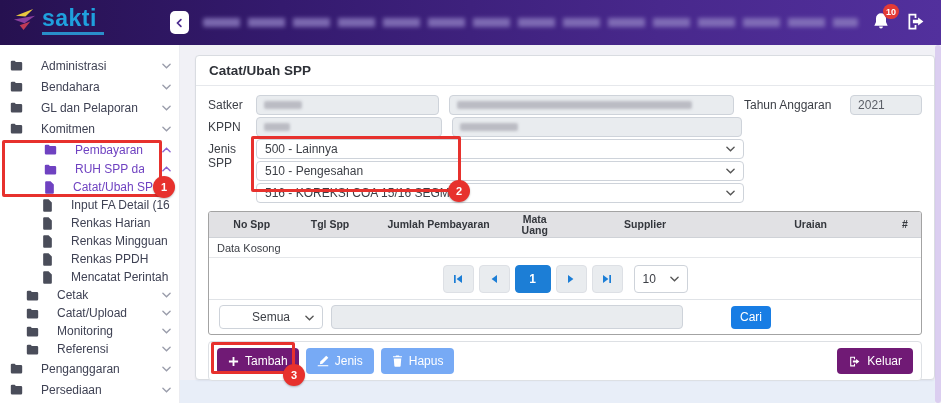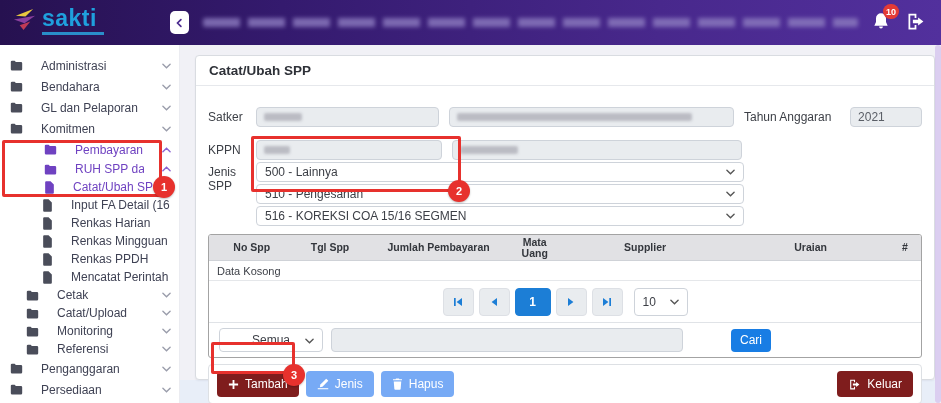--- a/index.html
+++ b/index.html
@@ -43,21 +43,21 @@
   .main { position:absolute; left:180px; top:45px; width:761px; height:358px; background:#f1f1f6; }
   .bottom-strip { position:absolute; left:0; right:6px; bottom:0; height:23px; background:#e8eef8; }
   .vscroll { position:absolute; right:0; top:0; bottom:0; width:6px; background:#dbcef0; border-radius:3px; }
 
   .card { position:absolute; left:15px; top:10px; width:740px; height:325px; background:#fff;
           border:1px solid #d9dce1; border-radius:4px; box-shadow:0 1px 2px rgba(40,40,60,.06); }
   .card-h { height:30px; display:flex; align-items:center; padding:0 13px; border-bottom:1px solid #e6e8ec;
             font-size:13.5px; font-weight:bold; color:#2e3138; }
   .card-b { padding:8px 12px 0; }
 
-  .frow { display:flex; align-items:center; height:21px; margin-bottom:1px; font-size:12px; color:#3c3f46;margin-top:12px; }
+  .frow { display:flex; align-items:center; height:21px; margin-bottom:1px; font-size:12px; color:#3c3f46; }
   .flabel { width:48px; flex:none; }
   .inp { height:20px; border:1px solid #ced3da; border-radius:4px; background:#e9ecef;
          display:flex; align-items:center; padding:0 7px; }
   .inp.w1 { width:186px; margin-right:10px; }
   .inp.w2 { width:290px; }
   .inp.w3 { width:73px; margin-left:auto; justify-content:flex-start; color:#5a5e66; }
   .ta-label { margin-left:10px; width:108px; }
   .redact { background:#b3b4bc; border-radius:2px; height:8px; filter:blur(1.6px); opacity:.85; }
 
   .jenis-row { display:flex; margin-top:2px; font-size:12px; color:#3c3f46; }
@@ -88,21 +88,21 @@
   .s-sel .chev-abs { position:absolute; right:8px; top:9px; display:flex; }
   .s-inp { width:352px; height:24px; margin-left:8px; background:#e9ecef; border:1px solid #ced3da;
            border-radius:4px; }
   .cari { margin-left:48px; height:23px; padding:0 9px; background:#187de4; color:#fff;
           border-radius:4px; font-size:12px; display:flex; align-items:center; cursor:pointer; }
 
   .actions { margin-top:6px; border:1px solid #dde0e4; border-radius:4px; background:#fff;
              padding:6px 8px; display:flex; align-items:center; gap:7px; }
   .btn { height:26px; border-radius:4px; color:#fff; font-size:12px; display:flex; align-items:center;
          gap:6px; padding:0 11px; border:none; cursor:pointer; font-family:inherit; }
-  .btn.primary { background:#7f1d1d;justify-content:center; }
+  .btn.primary { background:#701a75;justify-content:center; }
   .btn.soft { background:#77aaf5; }
   .btn.right { margin-left:auto; }
 
   
   .ann-box { position:absolute; border:3px solid #e7312d; border-radius:2px; z-index:40; pointer-events:none; }
   .ann-badge { position:absolute; width:22px; height:22px; background:#e7312d; border-radius:50%;
                color:#fff; font-size:11px; font-weight:bold; display:flex; align-items:center;
                justify-content:center; z-index:41; box-shadow:0 1px 2px rgba(0,0,0,.25); }
   #ann1 { left:2px; top:140px; width:160px; height:57px; }
   #bdg1 { left:153px; top:176px; }

